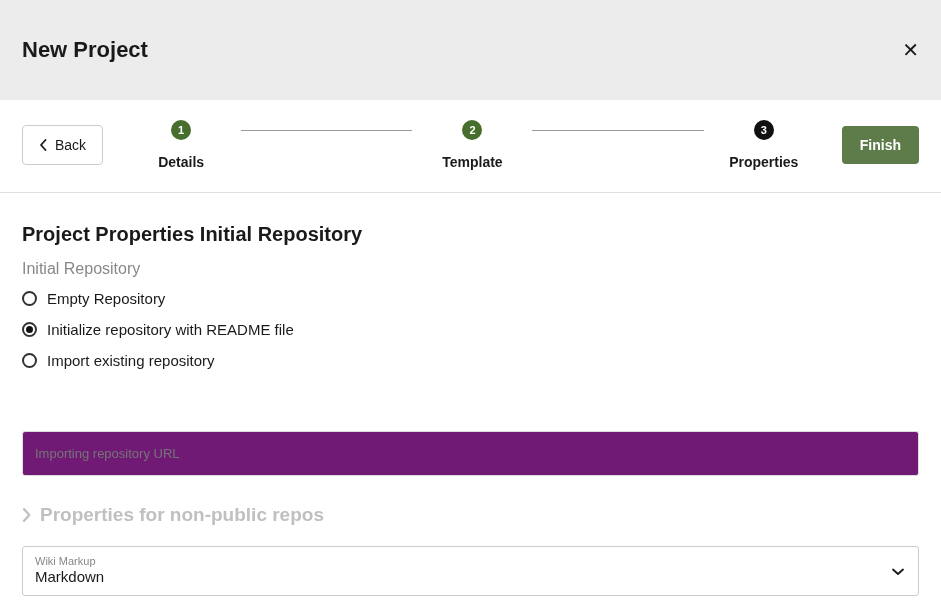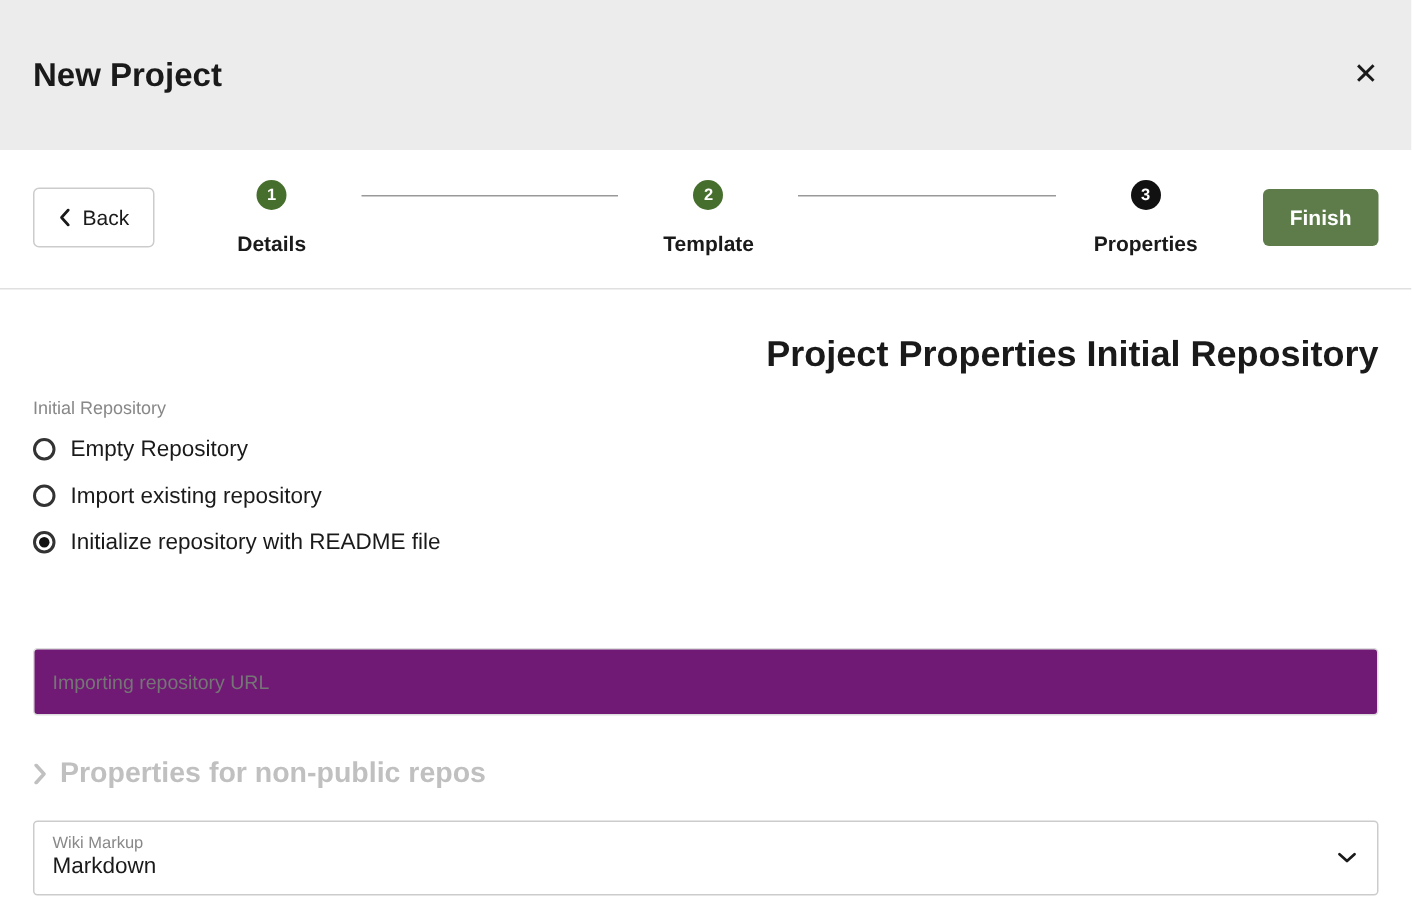--- a/index.html
+++ b/index.html
@@ -12,22 +12,22 @@
   .back-btn svg { width: 8px; height: 12px; }
   .stepper { flex: 1; display: flex; align-items: flex-start; justify-content: center; position: relative; margin: 0 18px; }
   .step { display: flex; flex-direction: column; align-items: center; position: relative; z-index: 2; width: 120px; }
   .step-circle { width: 20px; height: 20px; border-radius: 50%; display: flex; align-items: center; justify-content: center; color: #fff; font-size: 11px; font-weight: 600; }
   .step-green { background: #466e2d; }
   .step-dark { background: #111; }
   .step-label { font-size: 14px; margin-top: 14px; font-weight: 600; color: #1a1a1a; }
   .connector { height: 1px; background: #999; flex: 1; margin-top: 10px; z-index: 1; }
   .finish-btn { background: #5d7c4a; color: #fff; border: none; border-radius: 4px; padding: 11px 18px; cursor: pointer; font-size: 14px; font-weight: 600; }
   .content { padding: 30px 22px 22px 22px; }
-  .content h2 { font-size: 24px; font-weight: 700; margin-bottom: 14px; text-align: right; }
-  .section-label { font-size: 12px; color: #888; margin-bottom: 12px; }
+  .content h2 { font-size: 20px; font-weight: 700; margin-bottom: 14px; }
+  .section-label { font-size: 16px; color: #888; margin-bottom: 12px; }
   .radio-group { display: flex; flex-direction: column; gap: 14px; margin-bottom: 18px; }
   .radio-item { display: flex; align-items: center; gap: 10px; cursor: pointer; font-size: 15px; }
   .radio-outer { width: 15px; height: 15px; border: 2px solid #333; border-radius: 50%; display: flex; align-items: center; justify-content: center; flex-shrink: 0; }
   .radio-inner { width: 7px; height: 7px; background: #111; border-radius: 50%; }
   .input-box { width: 100%; border: 1px solid #ddd; border-radius: 3px; padding: 14px 12px; font-size: 13px; color: #aaa; margin-bottom: 28px; background: #701a75; margin-top: 44px; }
   .creds-row { display: flex; align-items: center; gap: 8px; color: #c0c0c0; font-size: 19px; font-weight: 700; margin-bottom: 20px; cursor: pointer; }
   .creds-row svg { width: 10px; height: 14px; }
   .select-box { width: 100%; border: 1px solid #ccc; border-radius: 3px; padding: 8px 12px 10px 12px; position: relative; cursor: pointer; background: #fff; }
   .select-label { font-size: 11px; color: #888; margin-bottom: 1px; }
   .select-value { font-size: 15px; color: #1a1a1a; }
@@ -74,28 +74,28 @@
 <div class="content">
   <h2>Project Properties Initial Repository</h2>
   <div class="section-label">Initial Repository</div>
 
   <div class="radio-group">
     <label class="radio-item">
       <span class="radio-outer"></span>
       <span>Empty Repository</span>
     </label>
     <label class="radio-item">
-      <span class="radio-outer"></span>
-      <span>Import existing repository</span>
-    </label>
-    <label class="radio-item">
       <span class="radio-outer">
           <span class="radio-inner"></span>
         </span>
       <span>Initialize repository with README file</span>
+    </label>
+    <label class="radio-item">
+      <span class="radio-outer"></span>
+      <span>Import existing repository</span>
     </label>
   </div>
 
   <input class="input-box" placeholder="Importing repository URL" style="">
 
   <div class="creds-row">
     <svg viewBox="0 0 8 12">
         <path d="M1.5 1 L6 6 L1.5 11" fill="none" stroke="#c0c0c0" stroke-width="2" stroke-linecap="round" stroke-linejoin="round"></path>
       </svg>
     <span>Properties for non-public repos</span>

